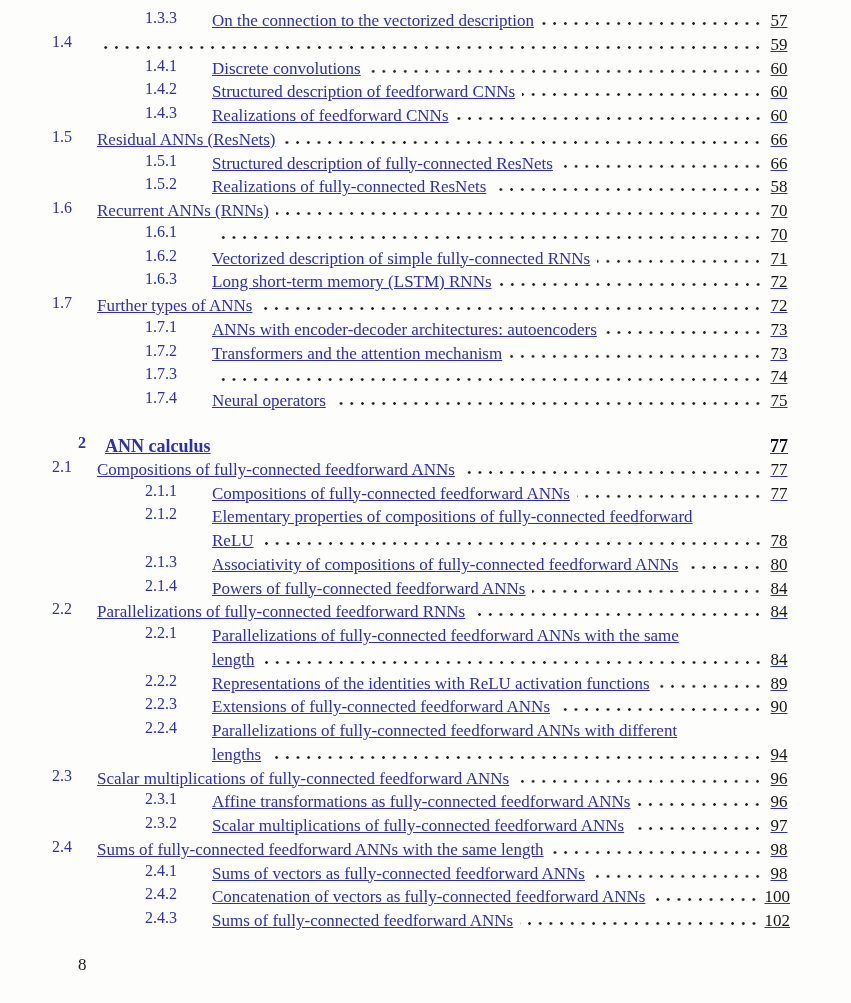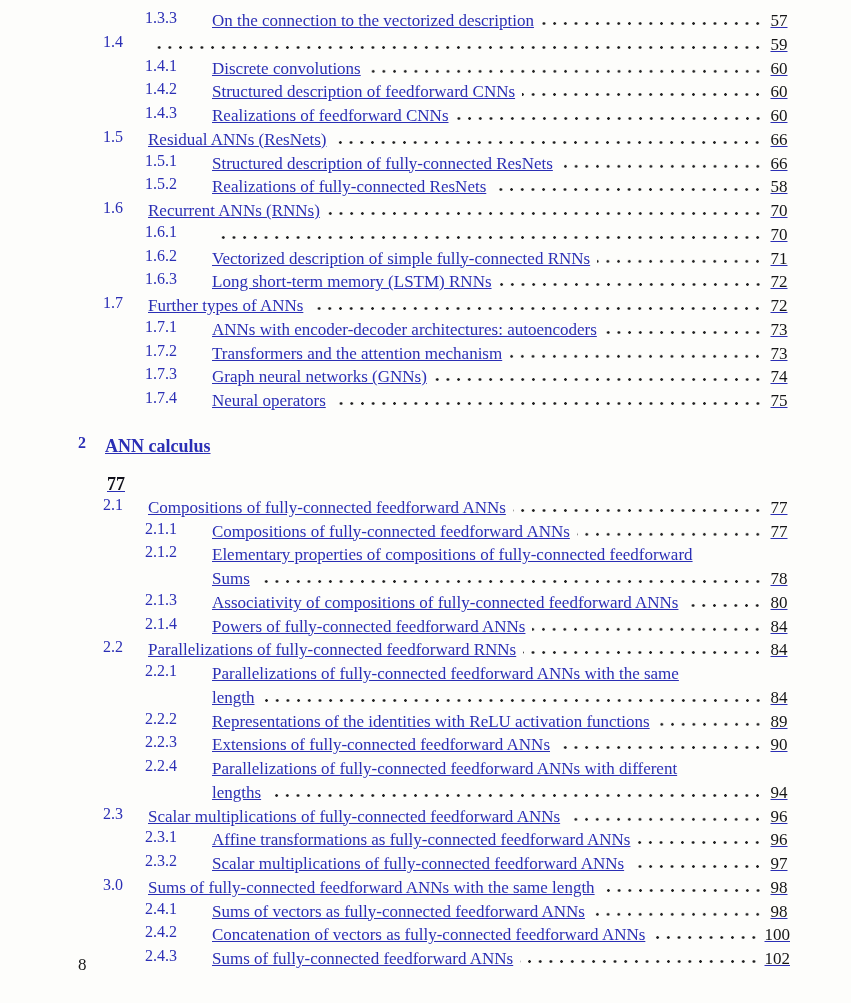--- a/index.html
+++ b/index.html
@@ -25,21 +25,21 @@
   .row {
     display: flex;
     margin-right: 61px;
     color: #2b2fb5;
   }
   .row.lvl-chapter {
     margin-left: 78px;
     margin-top: 21px;
     font-weight: 700;
   }
-  .row.lvl-section    { margin-left: 103px; }
+  .row.lvl-section    { margin-left: 52px; }
   .row.lvl-subsection { margin-left: 145px; }
 
   .num { flex: 0 0 auto; }
   .lvl-chapter    .num { width: 27px; }
   .lvl-section    .num { width: 45px; }
   .lvl-subsection .num { width: 67px; }
 
   .rowbody {
     flex: 1;
     min-width: 0;
@@ -49,21 +49,20 @@
   }
   .line {
     display: flex;
     align-items: baseline;
     line-height: 23.75px;
     font-size: 17px;
   }
   .lvl-chapter .line {
     font-size: 18px;
     line-height: 24px;
-    flex-direction: column;
   }
   .t { white-space: nowrap; }
 
   .dots {
     flex: 1 1 10px;
     min-width: 0;
     align-self: flex-end;
     height: 11px;
     margin: 0 5px 4px 7px;
     background-image: radial-gradient(circle, #1f1f1f 1.15px, rgba(0,0,0,0) 1.5px);
@@ -243,21 +242,20 @@
             <span class="t">Transformers and the attention mechanism</span>
             <span class="dots"></span>
             <span class="pg">73</span>
           </span>
         </span>
       </div>
       <div class="row lvl-subsection">
         <span class="num">1.7.3</span>
         <span class="rowbody">
           <span class="line">
-            <span class="t">Graph neural networks (GNNs)</span>
             <span class="dots"></span>
             <span class="pg">74</span>
           </span>
         </span>
       </div>
       <div class="row lvl-subsection">
         <span class="num">1.7.4</span>
         <span class="rowbody">
           <span class="line">
             <span class="t">Neural operators</span>
@@ -296,21 +294,21 @@
           </span>
         </span>
       </div>
       <div class="row lvl-subsection">
         <span class="num">2.1.2</span>
         <span class="rowbody">
           <span class="line">
             <span class="t">Elementary properties of compositions of fully-connected feedforward</span>
           </span>
           <span class="line">
-            <span class="t">Sums</span>
+            <span class="t">ReLU</span>
             <span class="dots"></span>
             <span class="pg">78</span>
           </span>
         </span>
       </div>
       <div class="row lvl-subsection">
         <span class="num">2.1.3</span>
         <span class="rowbody">
           <span class="line">
             <span class="t">Associativity of compositions of fully-connected feedforward ANNs</span>
@@ -409,21 +407,21 @@
         <span class="num">2.3.2</span>
         <span class="rowbody">
           <span class="line">
             <span class="t">Scalar multiplications of fully-connected feedforward ANNs</span>
             <span class="dots"></span>
             <span class="pg">97</span>
           </span>
         </span>
       </div>
       <div class="row lvl-section">
-        <span class="num">3.0</span>
+        <span class="num">2.4</span>
         <span class="rowbody">
           <span class="line">
             <span class="t">Sums of fully-connected feedforward ANNs with the same length</span>
             <span class="dots"></span>
             <span class="pg">98</span>
           </span>
         </span>
       </div>
       <div class="row lvl-subsection">
         <span class="num">2.4.1</span>

